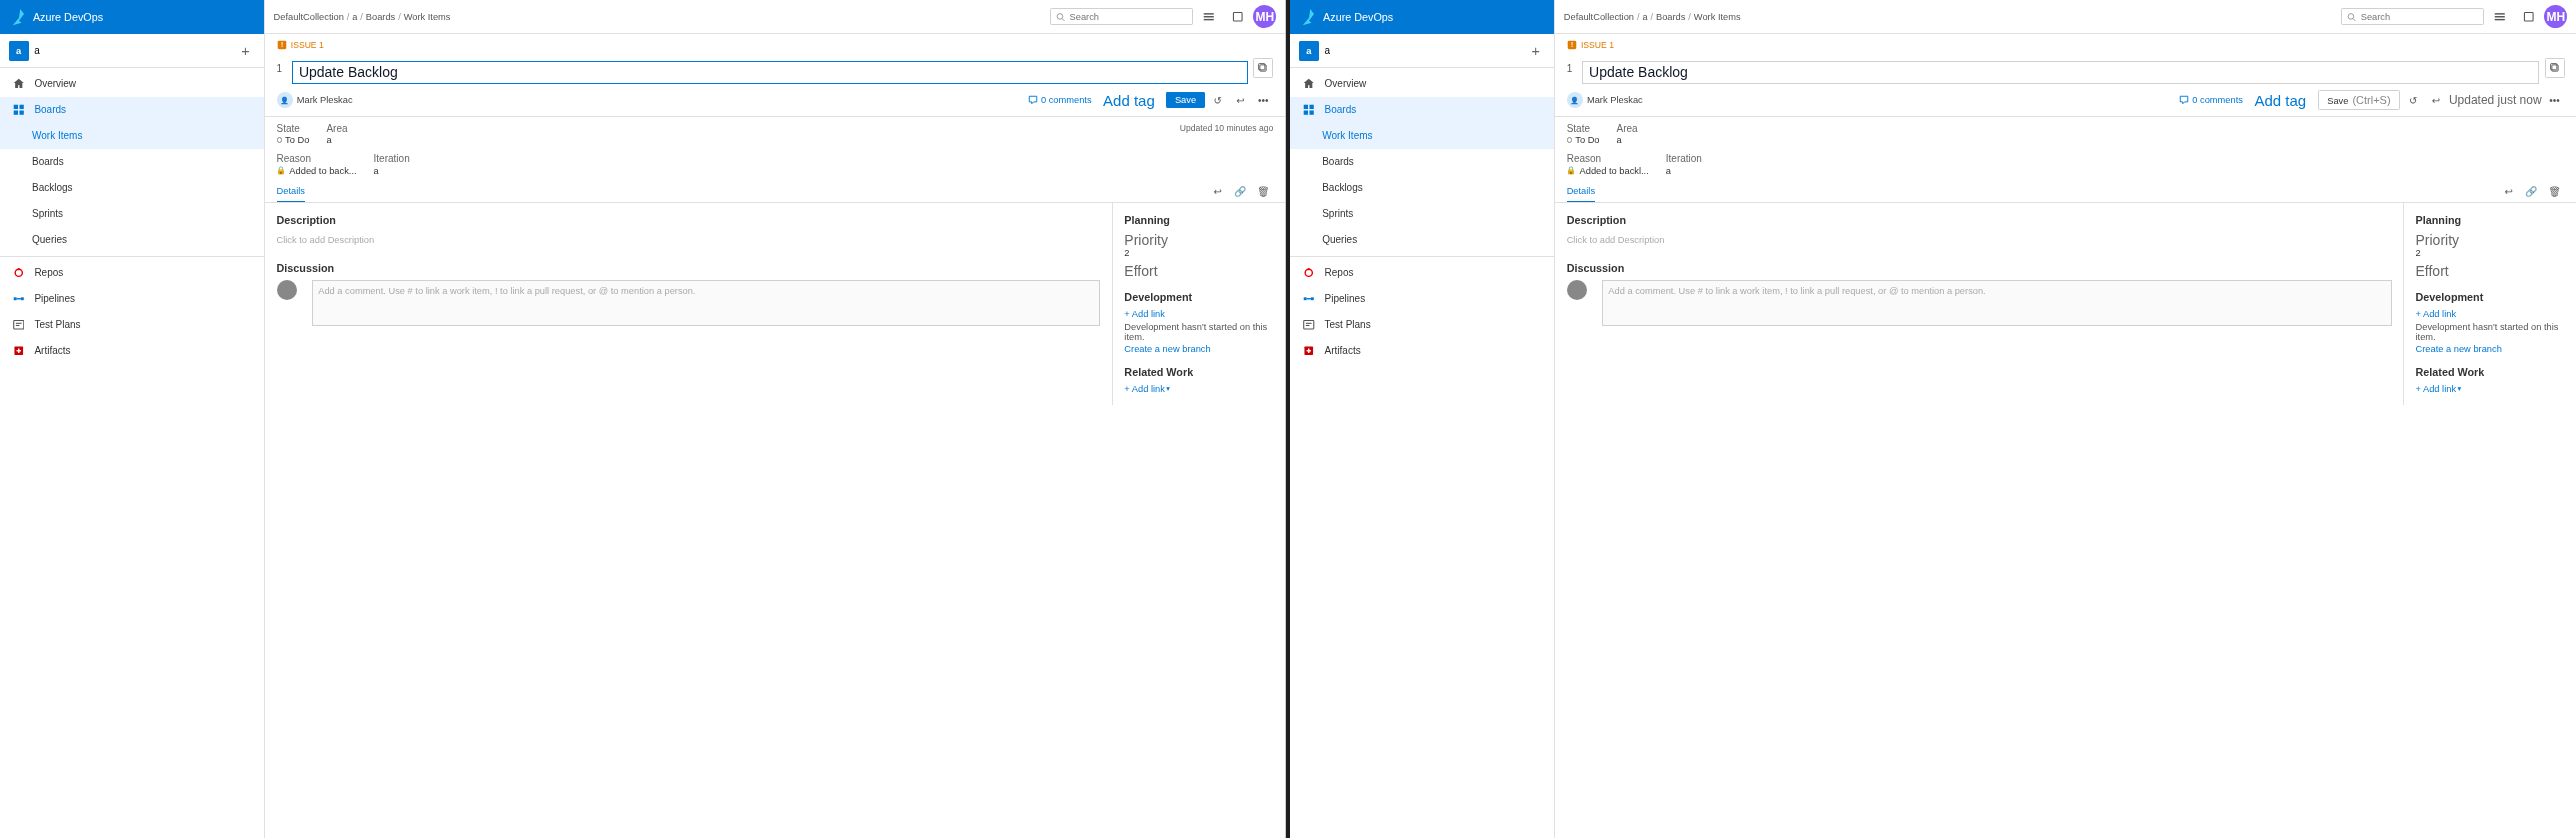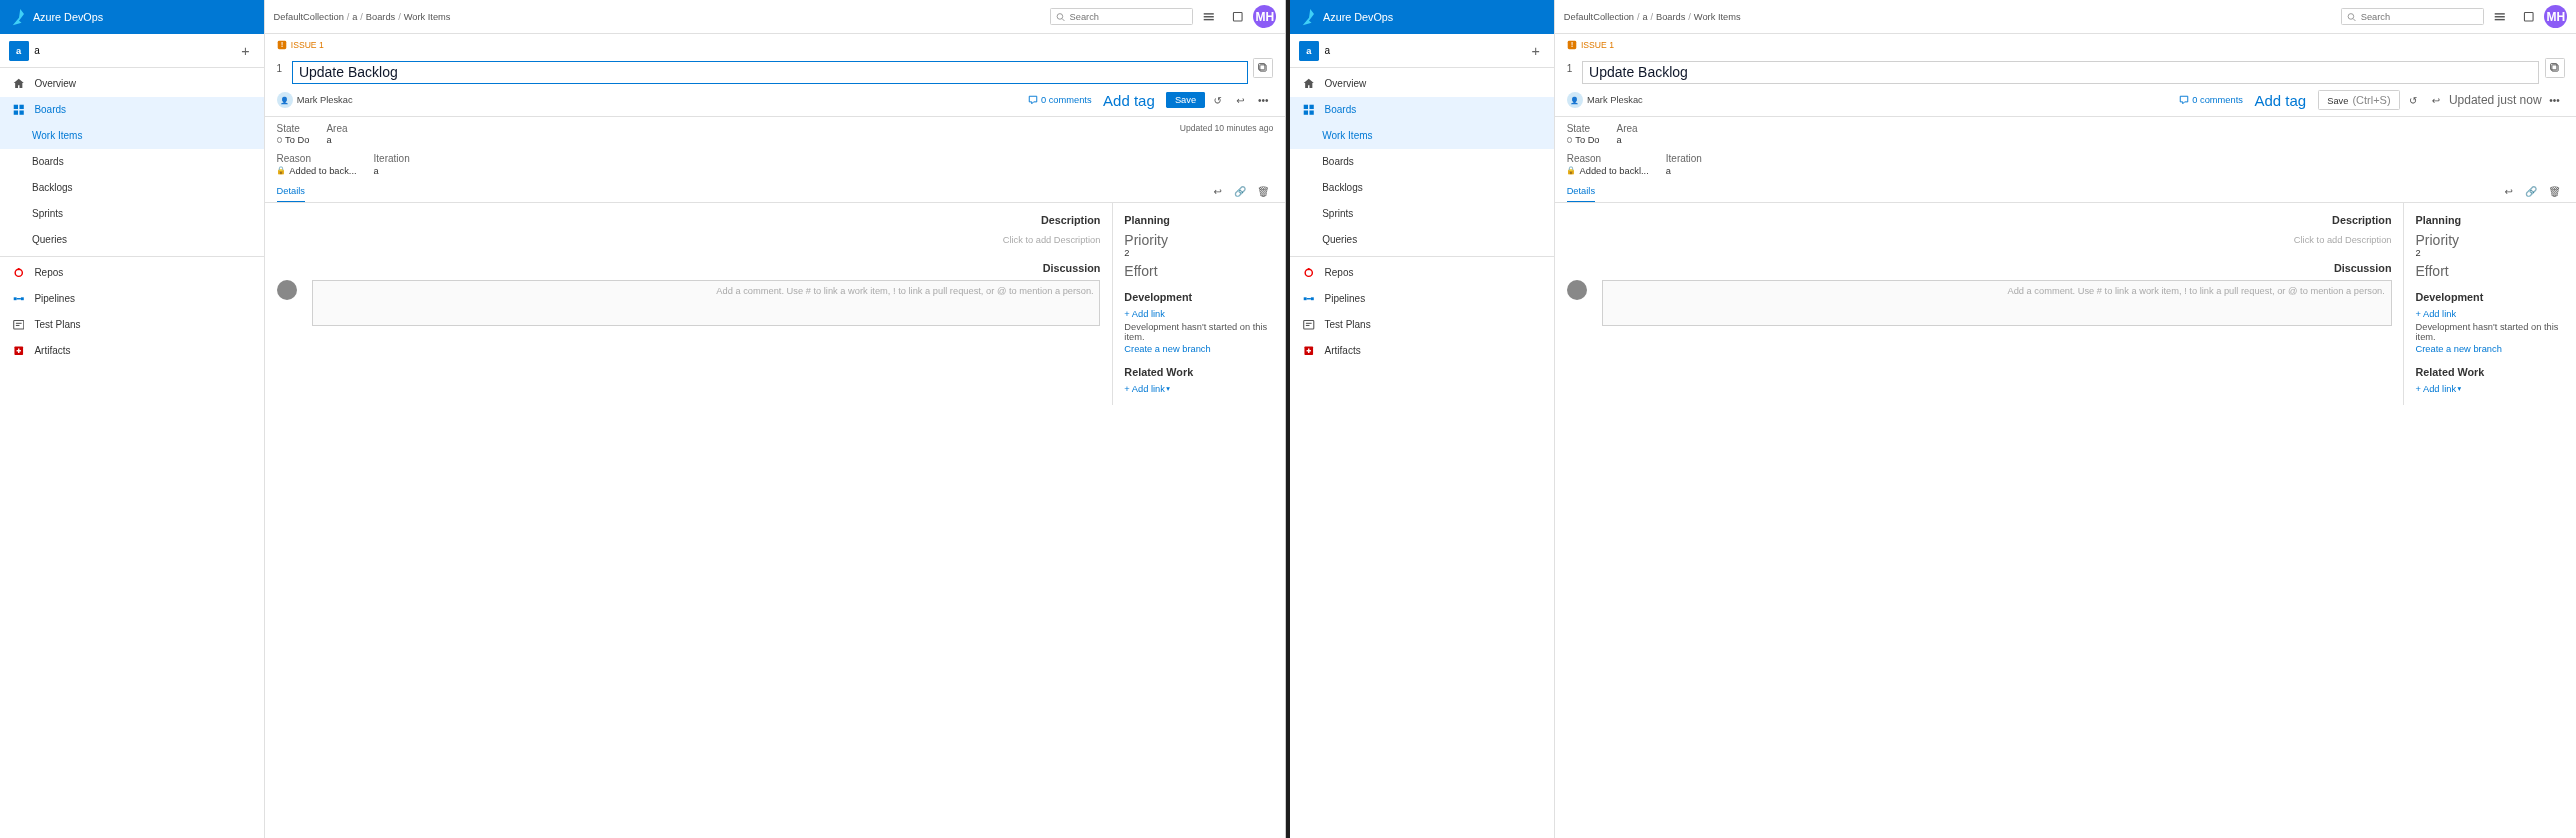--- a/index.html
+++ b/index.html
@@ -246,21 +246,21 @@
 
     .details-tab-icons {
       display: flex; gap: 2.9px; margin-left: auto;
     }
 
     .two-col {
       display: flex; gap: 0; flex: 1;
     }
 
     .left-col {
-      flex: 1; padding: 11.5px; border-right: 0.7px solid #e0e0e0; text-align: right;
+      flex: 1; padding: 11.5px; border-right: 0.7px solid #e0e0e0;
     }
 
     .right-col {
       width: 172px; padding: 11.5px;
     }
 
     .section-title {
       font-size: 10.8px; font-weight: 600; color: #333; margin-bottom: 5.7px;
     }
 

